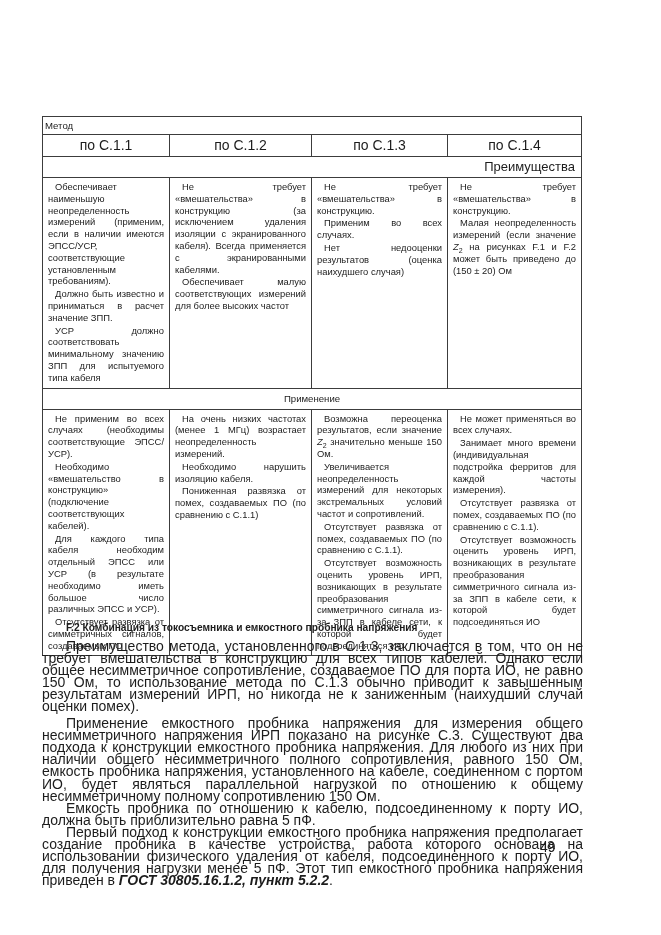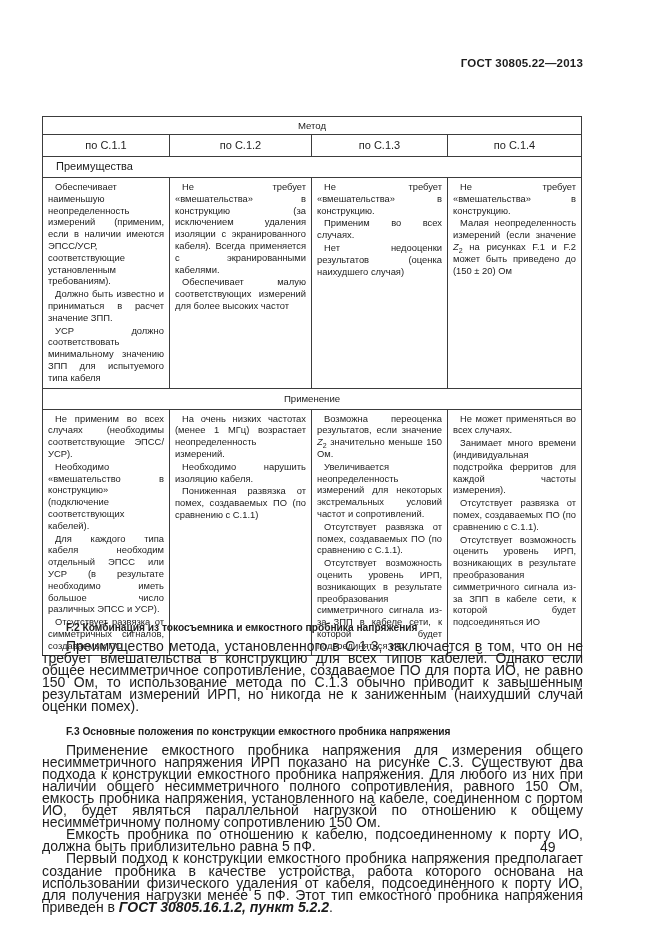--- a/index.html
+++ b/index.html
@@ -15,23 +15,23 @@
     position:absolute;top:92px;left:42px;width:541px;font-size:9.8px;
   }
   .tbl{
     position:absolute;top:116px;left:42px;width:539px;
     border-collapse:collapse;table-layout:fixed;
   }
   .tbl td,.tbl th{
     border:1px solid #3c3c3c;vertical-align:top;font-weight:normal;
     font-size:9.4px;line-height:11.8px;
   }
-  .tbl .group-hd{ text-align:center;height:15px;font-size:9.6px;padding:1px 2px;vertical-align:middle;}
-  .tbl .col-hd{ text-align:center;height:17px;font-size:11px;padding:2px;vertical-align:middle;}
-  .tbl .span-left{ text-align:left;height:16px;padding:2px 13px;vertical-align:middle;font-size:11px;}
+  .tbl .group-hd{ text-align:left;height:15px;font-size:9.6px;padding:1px 2px;vertical-align:middle;}
+  .tbl .col-hd{ text-align:center;height:17px;font-size:14px;padding:2px;vertical-align:middle;}
+  .tbl .span-left{ text-align:right;height:16px;padding:2px 6px;vertical-align:middle;font-size:13px;}
   .tbl .span-center{ text-align:center;height:16px;padding:2px 5px;vertical-align:middle;font-size:9.6px;}
   .tbl .cell{ padding:2px 4px 3px 4px;text-align:justify;}
   .tbl .cell p{ margin:1px;text-indent:7px;}
   .tbl .adv-row td{height:173px;}
   .tbl .dis-row td{height:231px;}
   sub{font-size:7px;line-height:0;}
   .sections{position:absolute;top:622px;left:42px;width:541px;}
   .sec-heading{
     font-size:10.2px;font-weight:bold;margin:0;padding-left:24px;line-height:12.5px;
   }
@@ -42,21 +42,20 @@
   }
   .page-number{
     position:absolute;top:839px;left:540px;font-size:14px;
   }
 </style>
 </head>
 <body>
 
 <div class="page">
 
-  <div class="doc-header">ГОСТ 30805.22—2013</div>
 
 
   <table class="tbl">
     <colgroup>
       <col style="width:127px">
         <col style="width:142px">
         <col style="width:136px">
         <col style="width:134px">
     </colgroup>
     <tbody>
@@ -121,21 +120,20 @@
           </td>
       </tr>
     </tbody>
   </table>
 
   <div class="sections">
     <div class="sec-heading">F.2 Комбинация из токосъемника и емкостного пробника напряжения</div>
     <div class="sec-body">
         <p>Преимущество метода, установленного в С.1.3, заключается в том, что он не требует вмешательства в конструкцию для всех типов кабелей. Однако если общее несимметричное сопротивление, создаваемое ПО для порта ИО, не равно 150 Ом, то использование метода по С.1.3 обычно приводит к завышенным результатам измерений ИРП, но никогда не к заниженным (наихудший случай оценки помех).</p>
       </div>
-    <div class="sec-heading gap">F.3 Основные положения по конструкции емкостного пробника напряжения</div>
     <div class="sec-body">
         <p>Применение емкостного пробника напряжения для измерения общего несимметричного напряжения ИРП показано на рисунке С.3. Существуют два подхода к конструкции емкостного пробника напряжения. Для любого из них при наличии общего несимметричного полного сопротивления, равного 150 Ом, емкость пробника напряжения, установленного на кабеле, соединенном с портом ИО, будет являться параллельной нагрузкой по отношению к общему несимметричному полному сопротивлению 150 Ом.</p>
         <p>Емкость пробника по отношению к кабелю, подсоединенному к порту ИО, должна быть приблизительно равна 5 пФ.</p>
         <p>Первый подход к конструкции емкостного пробника напряжения предполагает создание пробника в качестве устройства, работа которого основана на использовании физического удаления от кабеля, подсоединенного к порту ИО, для получения нагрузки менее 5 пФ. Этот тип емкостного пробника напряжения приведен в <span style="font-style: italic; font-weight: bold;">ГОСТ 30805.16.1.2, пункт 5.2.2</span>.</p>
       </div>
   </div>
 
   <div class="page-number">49</div>
 
 </div>

